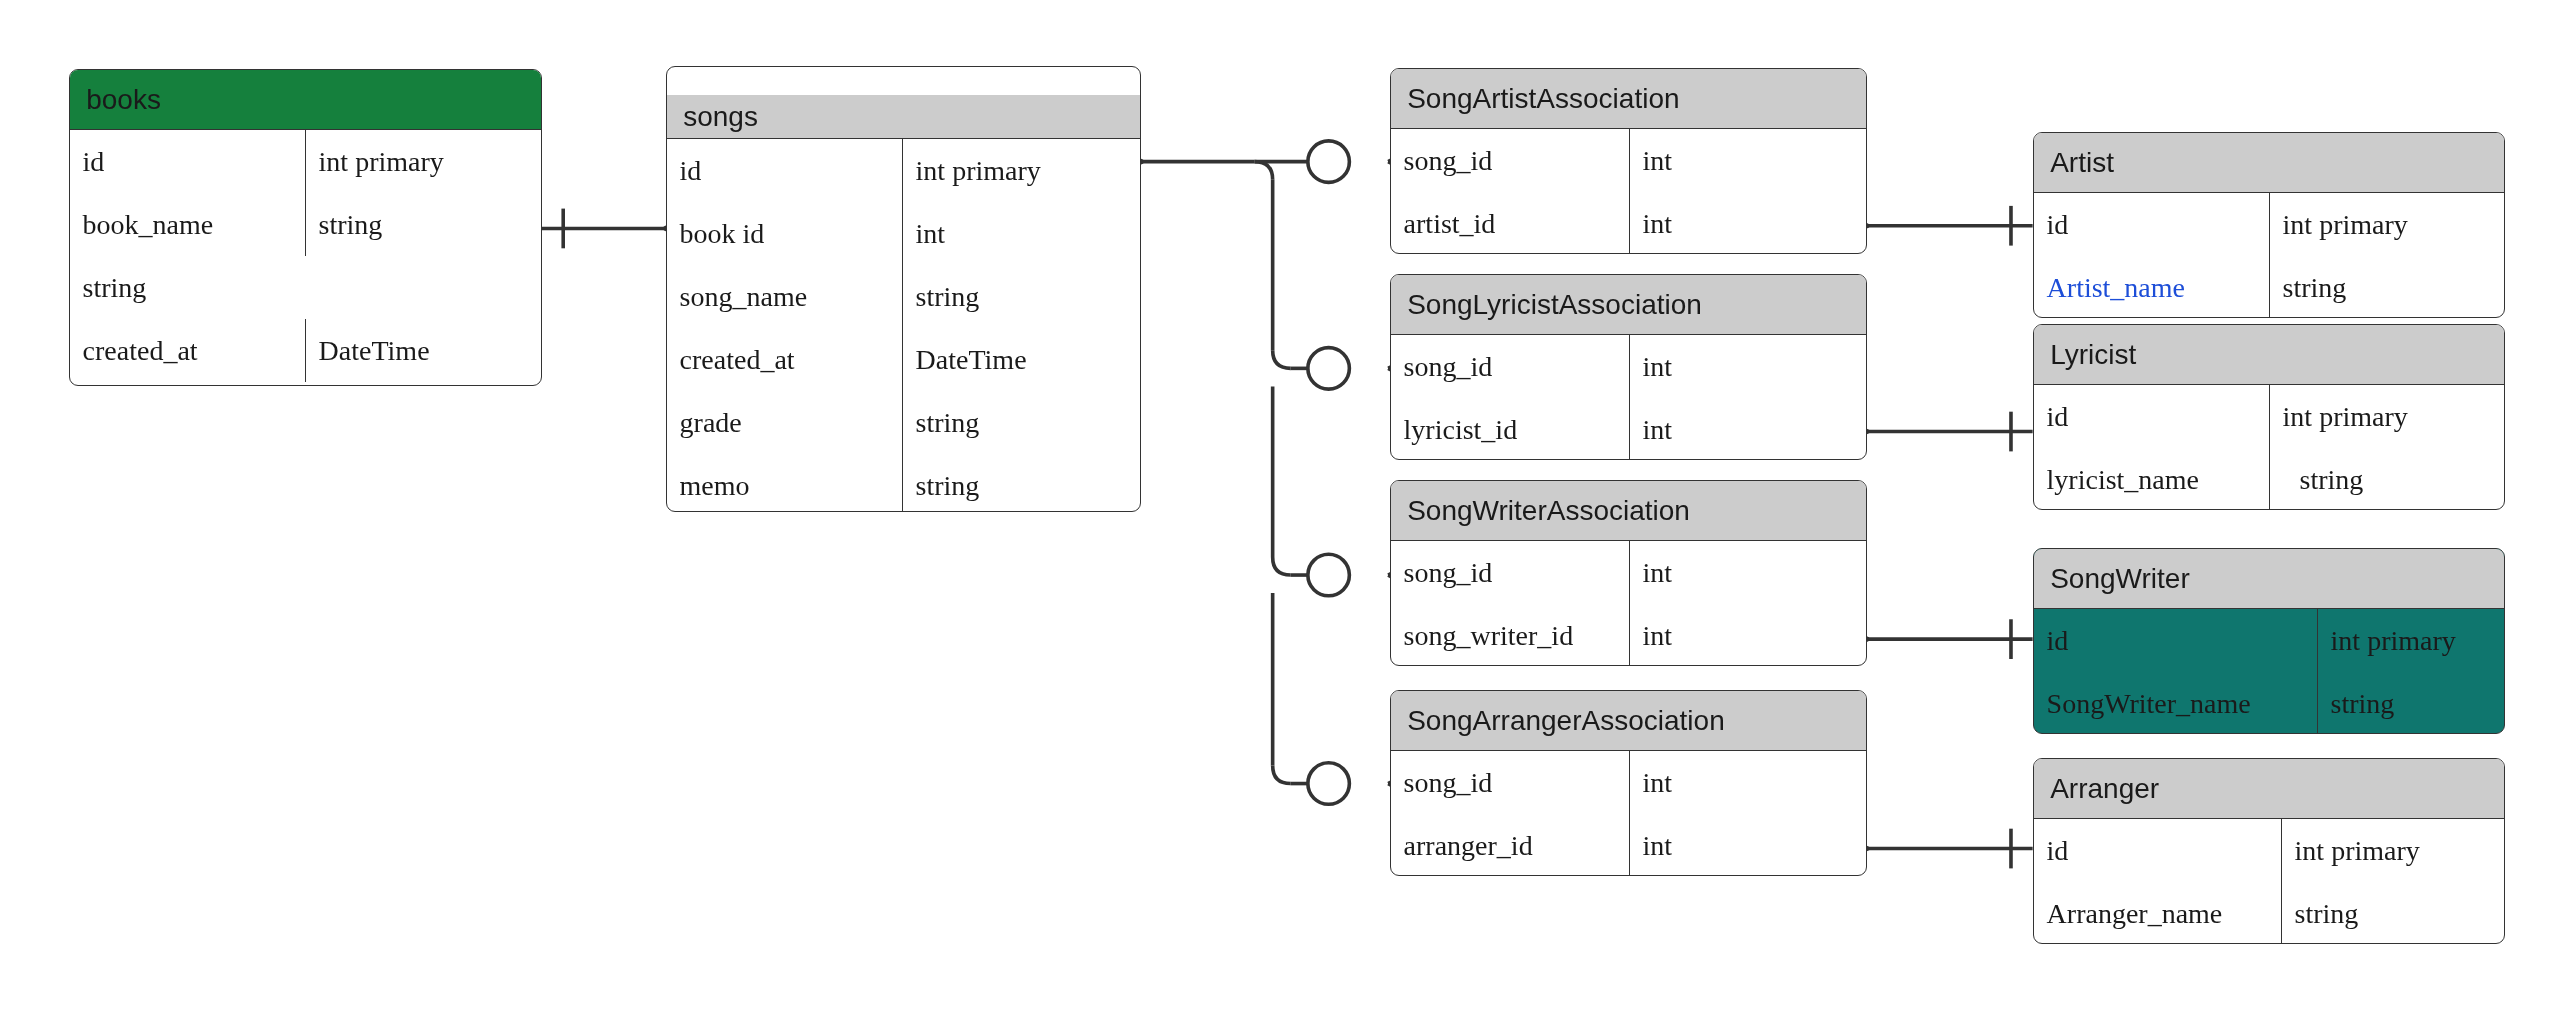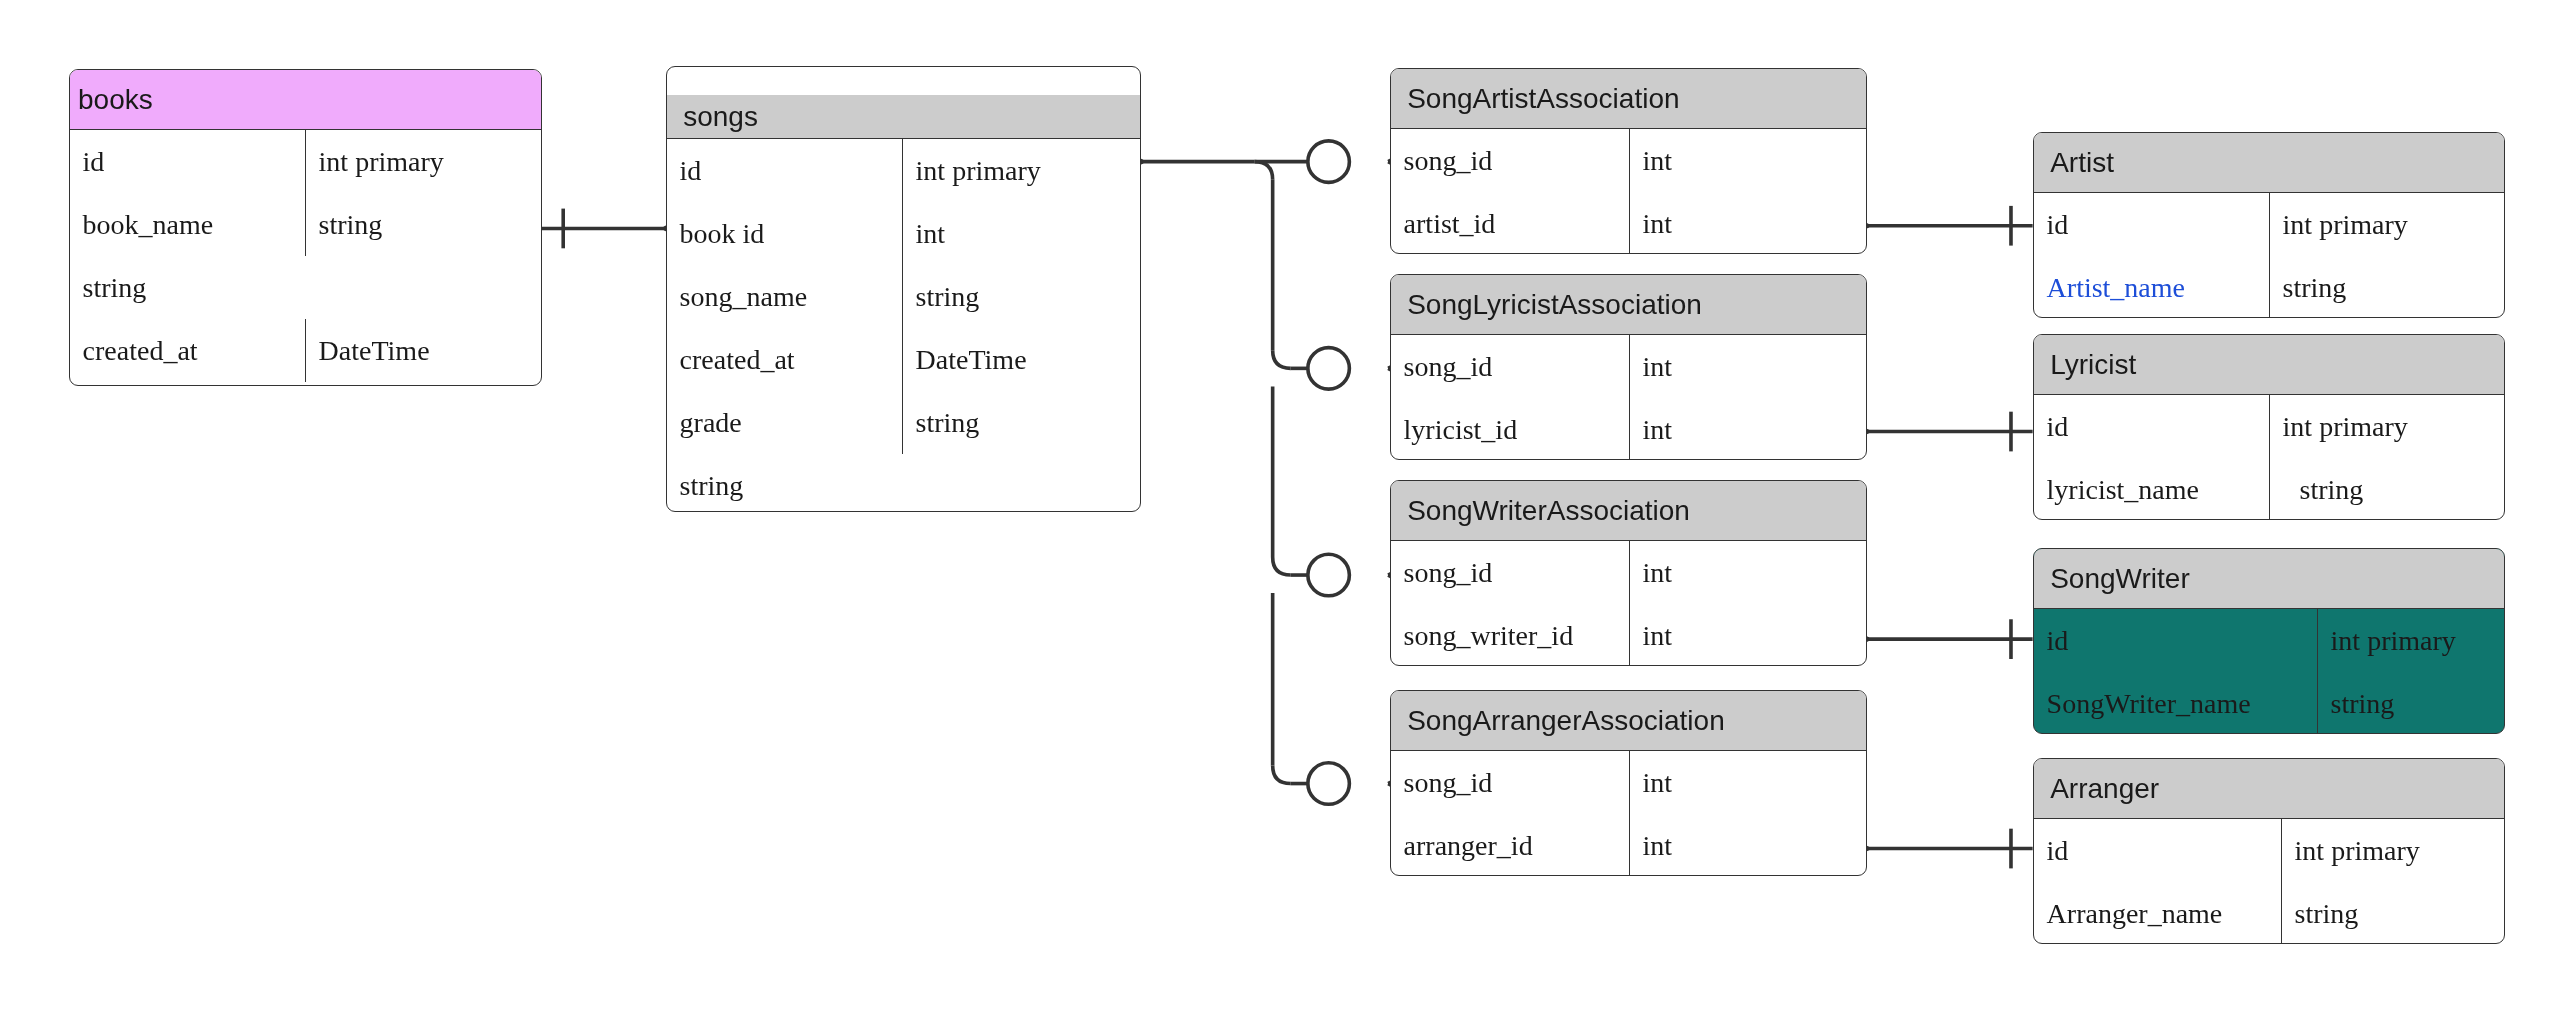--- a/index.html
+++ b/index.html
@@ -147,21 +147,21 @@
         <line x1="2068" y1="940" x2="2252" y2="940" stroke="#333333" stroke-width="4" stroke-linecap="butt"></line>
         <line x1="2070" y1="940" x2="2022" y2="914" stroke="#333333" stroke-width="4"></line>
         <line x1="2070" y1="940" x2="2022" y2="966" stroke="#333333" stroke-width="4"></line>
         <line x1="2070" y1="940" x2="2022" y2="940" stroke="#333333" stroke-width="4"></line>
         <line x1="2010" y1="918" x2="2010" y2="962" stroke="#333333" stroke-width="4"></line>
         <line x1="2228" y1="918" x2="2228" y2="962" stroke="#333333" stroke-width="4"></line>
       </g>
     </svg>
   <div id="entity-layer">
       <div class="entity" style="left: 69px; top: 69px; width: 473px; height: 317px; border-color: rgb(51, 51, 51); background: rgb(255, 255, 255);">
-        <div class="ent-header" style="height: 60px; background: #f0abfc; border-bottom-color: rgb(51, 51, 51); color: rgb(26, 26, 26); padding-left: 8px;">books</div>
+        <div class="ent-header" style="height: 60px; background: #15803d; border-bottom-color: rgb(51, 51, 51); color: rgb(26, 26, 26);">books</div>
         <div class="ent-body">
           <div class="ent-row" style="height: 63px;">
             <div class="ent-col-name" style="width: 236px; border-right-color: rgb(51, 51, 51); color: rgb(26, 26, 26);">id</div>
             <div class="ent-col-type" style="flex: 1 1 auto; color: rgb(26, 26, 26);">int primary</div>
           </div>
           <div class="ent-row" style="height: 63px;">
             <div class="ent-col-name" style="width: 236px; border-right-color: rgb(51, 51, 51); color: rgb(26, 26, 26);">book_name</div>
             <div class="ent-col-type" style="flex: 1 1 auto; color: rgb(26, 26, 26);">string</div>
           </div>
           <div class="ent-row" style="height: 63px;">
@@ -190,20 +190,21 @@
           </div>
           <div class="ent-row" style="height: 63px;">
             <div class="ent-col-name" style="width: 236px; border-right-color: rgb(51, 51, 51); color: rgb(26, 26, 26);">created_at</div>
             <div class="ent-col-type" style="flex: 1 1 auto; color: rgb(26, 26, 26);">DateTime</div>
           </div>
           <div class="ent-row" style="height: 63px;">
             <div class="ent-col-name" style="width: 236px; border-right-color: rgb(51, 51, 51); color: rgb(26, 26, 26);">grade</div>
             <div class="ent-col-type" style="flex: 1 1 auto; color: rgb(26, 26, 26);">string</div>
           </div>
           <div class="ent-row" style="height: 63px;">
+            <div class="ent-col-name" style="width: 236px; border-right-color: rgb(51, 51, 51); color: rgb(26, 26, 26);">memo</div>
             <div class="ent-col-type" style="flex: 1 1 auto; color: rgb(26, 26, 26);">string</div>
           </div>
         </div>
       </div>
       <div class="entity" style="left: 1390px; top: 68px; width: 477px; height: 186px; border-color: rgb(51, 51, 51); background: rgb(255, 255, 255);">
         <div class="ent-header" style="height: 60px; background: rgb(204, 204, 204); border-bottom-color: rgb(51, 51, 51); color: rgb(26, 26, 26);">SongArtistAssociation</div>
         <div class="ent-body">
           <div class="ent-row" style="height: 63px;">
             <div class="ent-col-name" style="width: 239px; border-right-color: rgb(51, 51, 51); color: rgb(26, 26, 26);">song_id</div>
             <div class="ent-col-type" style="flex: 1 1 auto; color: rgb(26, 26, 26);">int</div>
@@ -259,21 +260,21 @@
           <div class="ent-row" style="height: 63px;">
             <div class="ent-col-name" style="width: 236px; border-right-color: rgb(51, 51, 51); color: rgb(26, 26, 26);">id</div>
             <div class="ent-col-type" style="flex: 1 1 auto; color: rgb(26, 26, 26);">int primary</div>
           </div>
           <div class="ent-row" style="height: 63px;">
             <div class="ent-col-name" style="width: 236px; border-right-color: rgb(51, 51, 51); color: #1d4ed8;">Artist_name</div>
             <div class="ent-col-type" style="flex: 1 1 auto; color: rgb(26, 26, 26);">string</div>
           </div>
         </div>
       </div>
-      <div class="entity" style="left: 2033px; top: 334px; width: 472px; height: 186px; border-color: rgb(51, 51, 51); background: rgb(255, 255, 255);">
+      <div class="entity" style="left: 2033px; top: 324px; width: 472px; height: 186px; border-color: rgb(51, 51, 51); background: rgb(255, 255, 255);">
         <div class="ent-header" style="height: 60px; background: rgb(204, 204, 204); border-bottom-color: rgb(51, 51, 51); color: rgb(26, 26, 26);">Lyricist</div>
         <div class="ent-body">
           <div class="ent-row" style="height: 63px;">
             <div class="ent-col-name" style="width: 236px; border-right-color: rgb(51, 51, 51); color: rgb(26, 26, 26);">id</div>
             <div class="ent-col-type" style="flex: 1 1 auto; color: rgb(26, 26, 26);">int primary</div>
           </div>
           <div class="ent-row" style="height: 63px; gap: 17px;">
             <div class="ent-col-name" style="width: 236px; border-right-color: rgb(51, 51, 51); color: rgb(26, 26, 26);">lyricist_name</div>
             <div class="ent-col-type" style="flex: 1 1 auto; color: rgb(26, 26, 26);">string</div>
           </div>

